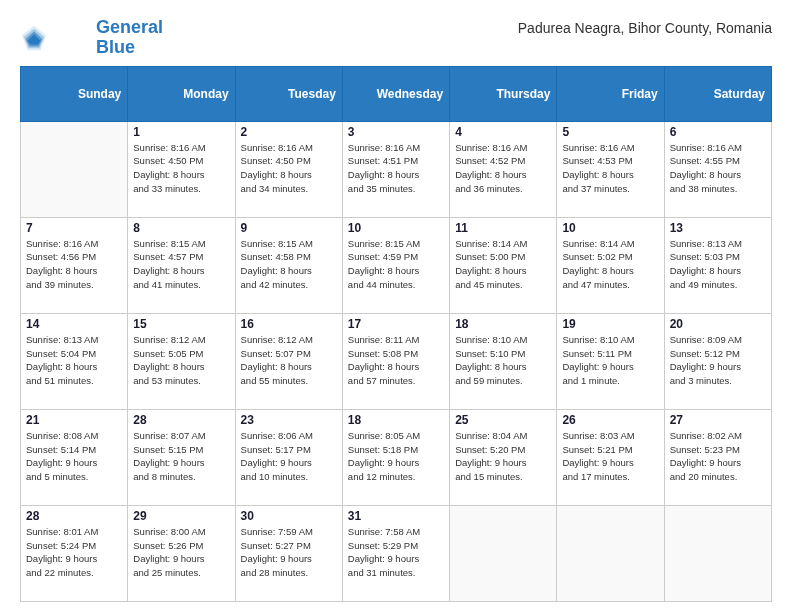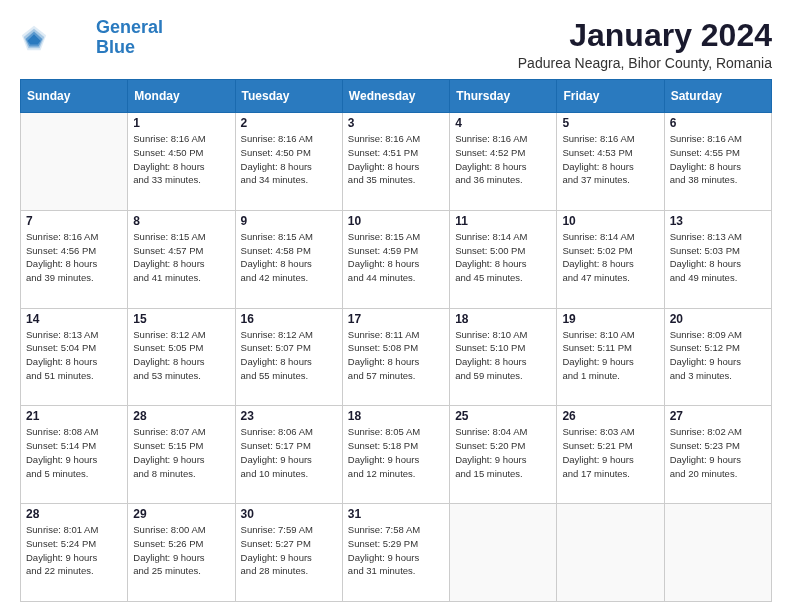--- a/index.html
+++ b/index.html
@@ -59,22 +59,22 @@
     .calendar {
       flex: 1;
       border: 1px solid #ccc;
       border-collapse: collapse;
       width: 100%;
       table-layout: fixed;
     }
     .calendar th {
       background-color: #2a7abf;
       color: #fff;
-      text-align: left;
-      padding: 9px 6px;
+      text-align: right;
+      padding: 20px 6px;
       font-size: 12px;
       font-weight: bold;
       border: 1px solid #1a6aaf;
     }
     .calendar td {
       border: 1px solid #ccc;
       vertical-align: top;
       padding: 3px 5px;
       font-size: 10px;
       color: #222;
@@ -110,21 +110,20 @@
         <polygon points="15,5 26,14 21,26 9,26 4,14" fill="#2a7abf" opacity="0.3"></polygon>
         <polygon points="15,8 24,16 20,24 10,24 6,16" fill="#2a7abf" opacity="0.6"></polygon>
         <polygon points="15,11 22,18 19,22 11,22 8,18" fill="#2a7abf"></polygon>
       </svg>
       <div class="logo-text">
         <div><span>General</span></div>
         <div><span style="color:#2a7abf">Blue</span></div>
       </div>
     </div>
     <div class="title-block">
-      <div class="cal-title">January 2024</div>
       <div class="cal-subtitle">Padurea Neagra, Bihor County, Romania</div>
     </div>
   </div>
 
   <table class="calendar">
     <thead>
       <tr>
         <th>Sunday</th>
         <th>Monday</th>
         <th>Tuesday</th>

